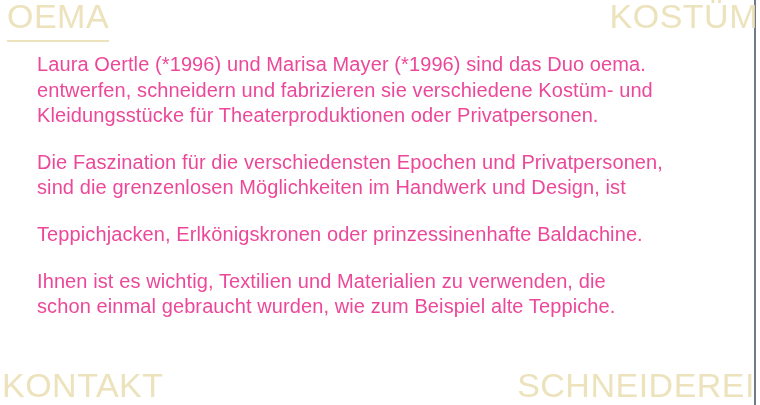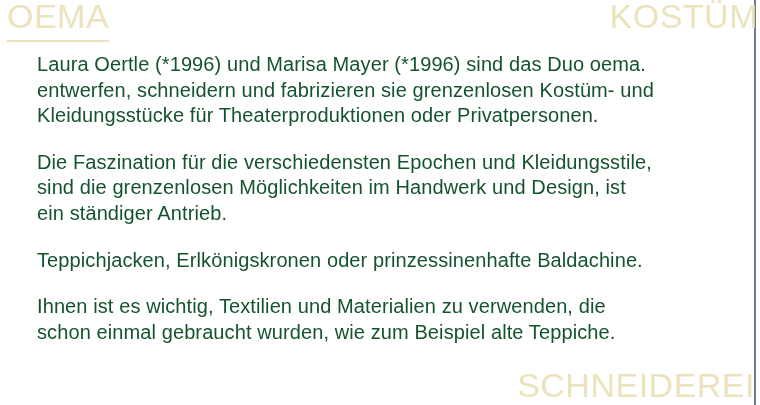--- a/index.html
+++ b/index.html
@@ -47,21 +47,21 @@
     top: 52px;
     left: 37px;
     width: 695px;
     z-index: 3;
   }
   .about p {
     margin: 0 0 21px 0;
     font-size: 20px;
     line-height: 25.6px;
     letter-spacing: 0.1px;
-    color: #14532d;
+    color: #ec4899;
   }
   .about .line {
     display: block;
     white-space: nowrap;
   }
 
   
   .scroll-line {
     position: absolute;
     top: 0;
@@ -74,33 +74,33 @@
 </style>
 </head>
 <body>
 
 <div class="page">
 
   <a class="corner underlined pos-top-left">OEMA</a>
 
   <a class="corner pos-top-right">KOSTÜM</a>
 
+  <a class="corner pos-bottom-left">KONTAKT</a>
 
   <a class="corner pos-bottom-right">SCHNEIDEREI</a>
 
   <main class="about" id="about-text">
       <p>
         <span class="line">Laura Oertle (*1996) und Marisa Mayer (*1996) sind das Duo oema.</span>
-        <span class="line">entwerfen, schneidern und fabrizieren sie grenzenlosen Kostüm- und</span>
+        <span class="line">entwerfen, schneidern und fabrizieren sie verschiedene Kostüm- und</span>
         <span class="line">Kleidungsstücke für Theaterproduktionen oder Privatpersonen.</span>
       </p>
       <p>
-        <span class="line">Die Faszination für die verschiedensten Epochen und Kleidungsstile,</span>
+        <span class="line">Die Faszination für die verschiedensten Epochen und Privatpersonen,</span>
         <span class="line">sind die grenzenlosen Möglichkeiten im Handwerk und Design, ist</span>
-        <span class="line">ein ständiger Antrieb.</span>
       </p>
       <p>
         <span class="line">Teppichjacken, Erlkönigskronen oder prinzessinenhafte Baldachine.</span>
       </p>
       <p>
         <span class="line">Ihnen ist es wichtig, Textilien und Materialien zu verwenden, die</span>
         <span class="line">schon einmal gebraucht wurden, wie zum Beispiel alte Teppiche.</span>
       </p>
     </main>
 

